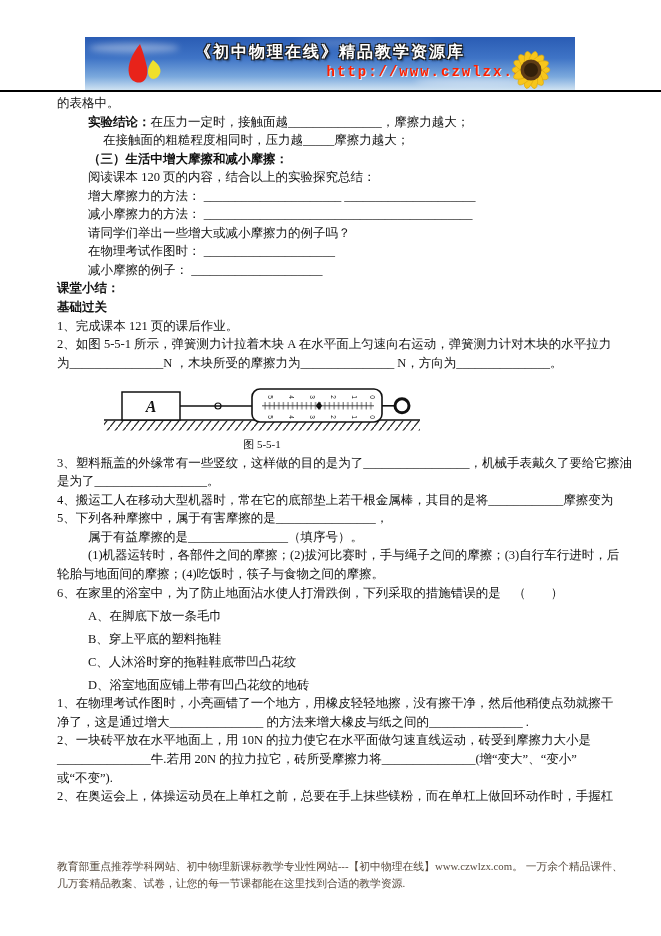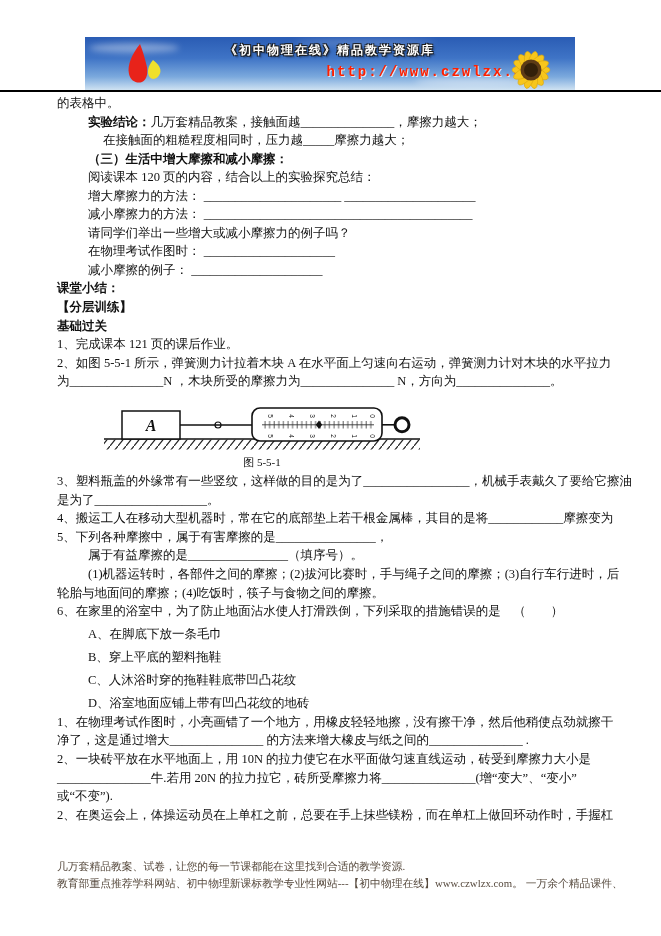--- a/index.html
+++ b/index.html
@@ -13,21 +13,21 @@
     position:absolute;left:85px;top:37px;width:490px;height:53px;
     background:linear-gradient(180deg,#2a5cb4 0%,#3f74c6 40%,#7ba9dd 75%,#cfe2f2 100%);
     overflow:hidden;
   }
   .cloud{position:absolute;background:rgba(255,255,255,.38);border-radius:50%;filter:blur(3px);}
   .c1{left:4px;top:6px;width:90px;height:10px;}
   .c2{left:210px;top:2px;width:140px;height:7px;opacity:.5;}
   .c3{left:330px;top:40px;width:120px;height:9px;}
   .banner-title{
     position:absolute;left:60px;right:60px;top:5px;text-align:center;
-    font-size:12px;font-weight:bold;color:#ffffff;letter-spacing:2px;
+    font-size:16px;font-weight:bold;color:#ffffff;letter-spacing:2px;
     font-family:"Liberation Sans","DejaVu Sans",sans-serif;
     text-shadow:1px 1px 0 #1b1b1b,-1px -1px 0 #1b1b1b,1px -1px 0 #1b1b1b,-1px 1px 0 #1b1b1b,2px 2px 2px rgba(0,0,0,.5);
     white-space:nowrap;
   }
   .banner-url{
     position:absolute;left:0;right:30px;top:27px;text-align:right;
     font-size:14px;font-weight:bold;color:#ff2000;letter-spacing:2px;
     font-family:"Liberation Mono","DejaVu Sans Mono",monospace;
     text-shadow:1px 1px 0 rgba(255,255,255,.75);
     white-space:nowrap;
@@ -87,31 +87,30 @@
         <circle r="7" fill="#33200a"></circle>
       </g>
     </svg>
   </div>
 </div>
 
 <div class="rule"></div>
 
 <div class="doc">
   <div class="ln"><span>的表格中。</span></div>
-  <div class="ln ind1"><b>实验结论：</b><span>几万套精品教案，接触面越_______________，摩擦力越大；</span></div>
+  <div class="ln ind1"><b>实验结论：</b><span>在压力一定时，接触面越_______________，摩擦力越大；</span></div>
   <div class="ln ind2"><span>在接触面的粗糙程度相同时，压力越_____摩擦力越大；</span></div>
   <div class="ln ind1"><b>（三）生活中增大摩擦和减小摩擦：</b></div>
   <div class="ln ind1"><span>阅读课本 120 页的内容，结合以上的实验探究总结：</span></div>
   <div class="ln ind1"><span>增大摩擦力的方法： ______________________ _____________________</span></div>
   <div class="ln ind1"><span>减小摩擦力的方法： ___________________________________________</span></div>
   <div class="ln ind1"><span>请同学们举出一些增大或减小摩擦力的例子吗？</span></div>
   <div class="ln ind1"><span>在物理考试作图时： _____________________</span></div>
   <div class="ln ind1"><span>减小摩擦的例子： _____________________</span></div>
   <div class="ln"><b>课堂小结：</b></div>
-  <div class="ln"><b>【分层训练】</b></div>
   <div class="ln"><b>基础过关</b></div>
   <div class="ln"><span>1、完成课本 121 页的课后作业。</span></div>
   <div class="ln"><span>2、如图 5-5-1 所示，弹簧测力计拉着木块 A 在水平面上匀速向右运动，弹簧测力计对木块的水平拉力</span></div>
   <div class="ln"><span>为_______________N ，木块所受的摩擦力为_______________ N，方向为_______________。</span></div>
 
   
   <svg class="figure" viewBox="0 0 320 56" width="320" height="56">
     <defs>
       <pattern id="hatch" width="8" height="10" patternUnits="userSpaceOnUse">
         <line x1="8" y1="0" x2="0" y2="10" stroke="#222" stroke-width="1.2"></line>
@@ -173,15 +172,15 @@
   <div class="ln ind1 opt"><span>D、浴室地面应铺上带有凹凸花纹的地砖</span></div>
   <div class="ln"><span>1、在物理考试作图时，小亮画错了一个地方，用橡皮轻轻地擦，没有擦干净，然后他稍使点劲就擦干</span></div>
   <div class="ln"><span>净了，这是通过增大_______________ 的方法来增大橡皮与纸之间的_______________ .</span></div>
   <div class="ln"><span>2、一块砖平放在水平地面上，用 10N 的拉力使它在水平面做匀速直线运动，砖受到摩擦力大小是</span></div>
   <div class="ln"><span>_______________牛.若用 20N 的拉力拉它，砖所受摩擦力将_______________(增“变大”、“变小”</span></div>
   <div class="ln"><span>或“不变”).</span></div>
   <div class="ln"><span>2、在奥运会上，体操运动员在上单杠之前，总要在手上抹些镁粉，而在单杠上做回环动作时，手握杠</span></div>
 </div>
 
 <div class="footer">
+  <div>教育部重点推荐学科网站、初中物理新课标教学专业性网站---【初中物理在线】www.czwlzx.com。 一万余个精品课件、</div>
   <div>几万套精品教案、试卷，让您的每一节课都能在这里找到合适的教学资源.</div>
-  <div>教育部重点推荐学科网站、初中物理新课标教学专业性网站---【初中物理在线】www.czwlzx.com。 一万余个精品课件、</div>
 </div>
 
 </body></html>

